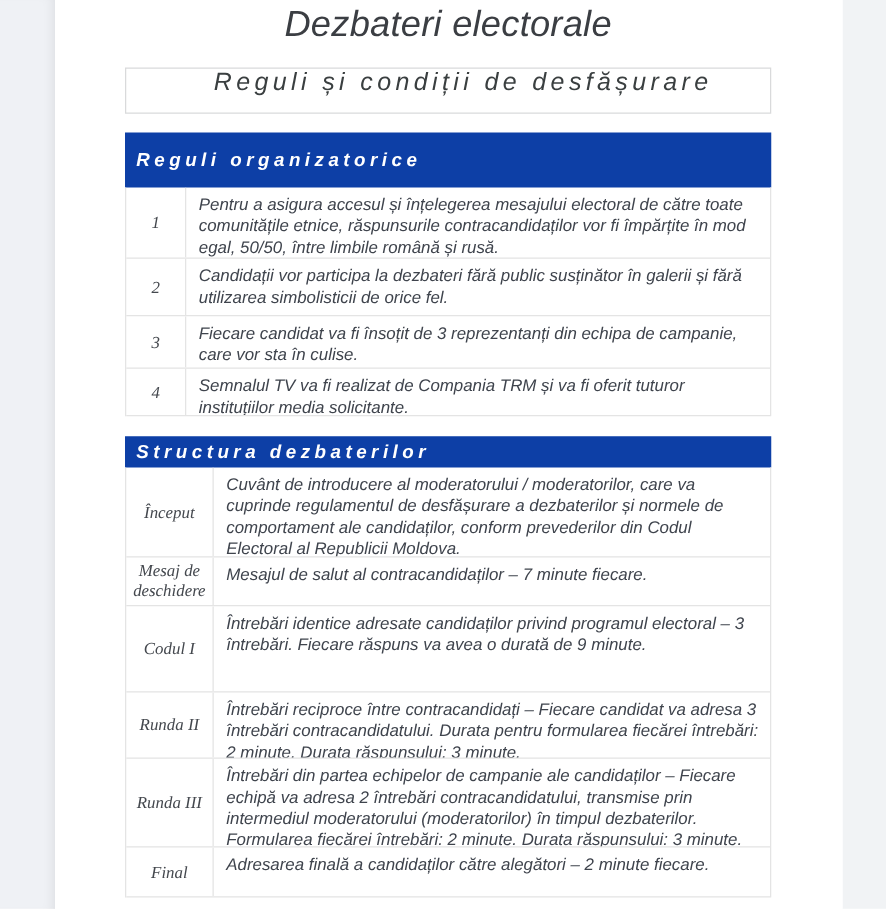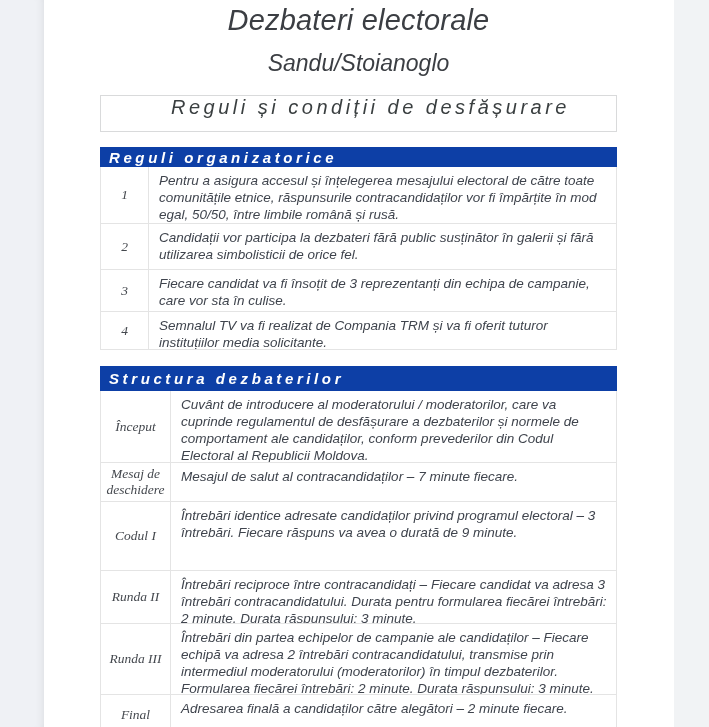--- a/index.html
+++ b/index.html
@@ -51,21 +51,21 @@
   .section-bar{
     box-sizing:border-box;
     background:#0d3fa6;
     color:#ffffff;
     font-weight:bold;
     font-size:15px;
     letter-spacing:3.6px;
     padding-left:9px;
     display:flex;align-items:center;
   }
-  .bar1{margin-top:15px;height:20px;}
+  .bar1{margin-top:15px;height:44px;}
   .bar2{margin-top:16px;height:25px;}
   .tbl{
     box-sizing:border-box;
     border-left:1px solid #e4e4e4;
     border-right:1px solid #e4e4e4;
   }
   .row{
     box-sizing:border-box;
     display:flex;
     border-bottom:1px solid #e4e4e4;
@@ -99,21 +99,20 @@
 </head>
 <body>
 
 <div class="strip-left"></div>
 <div class="strip-right"></div>
 
 <div class="page">
   <div class="doc">
 
     <h1 class="title">Dezbateri electorale</h1>
-    <h2 class="subtitle">Sandu/Stoianoglo</h2>
 
     <div class="banner">
       <span>Reguli și condiții de desfășurare</span>
     </div>
 
     <div class="section-bar bar1">
       <span>Reguli organizatorice</span>
     </div>
     <div class="tbl t1">
       <div class="row h57">

